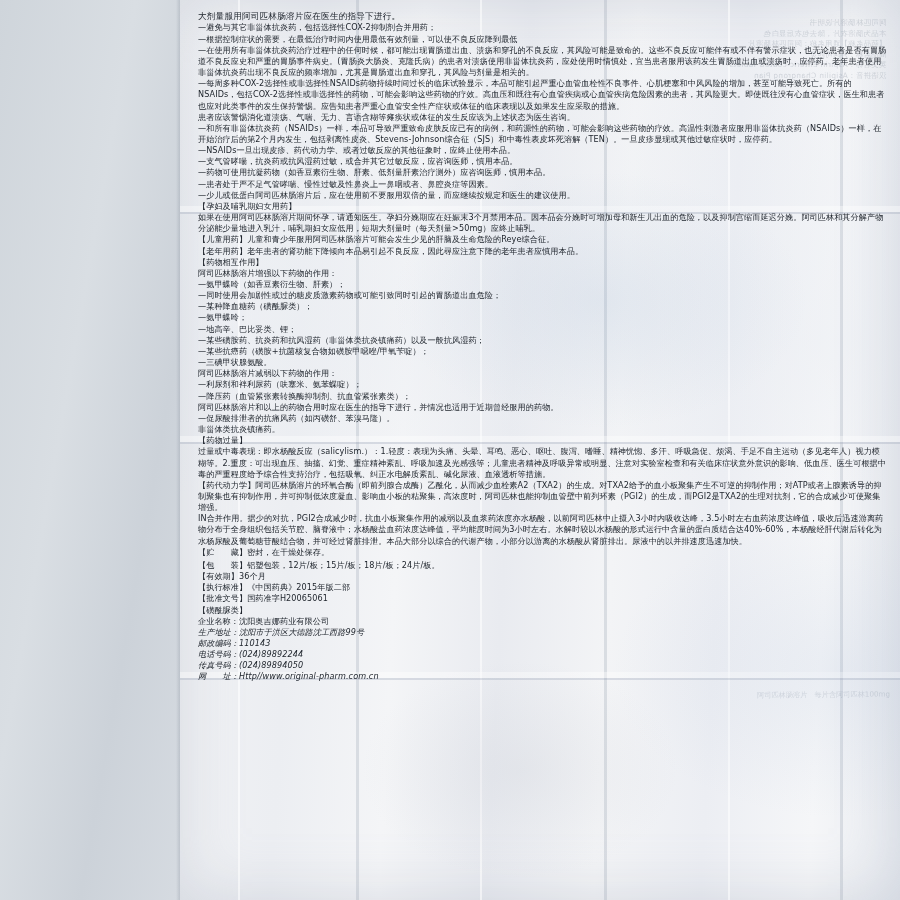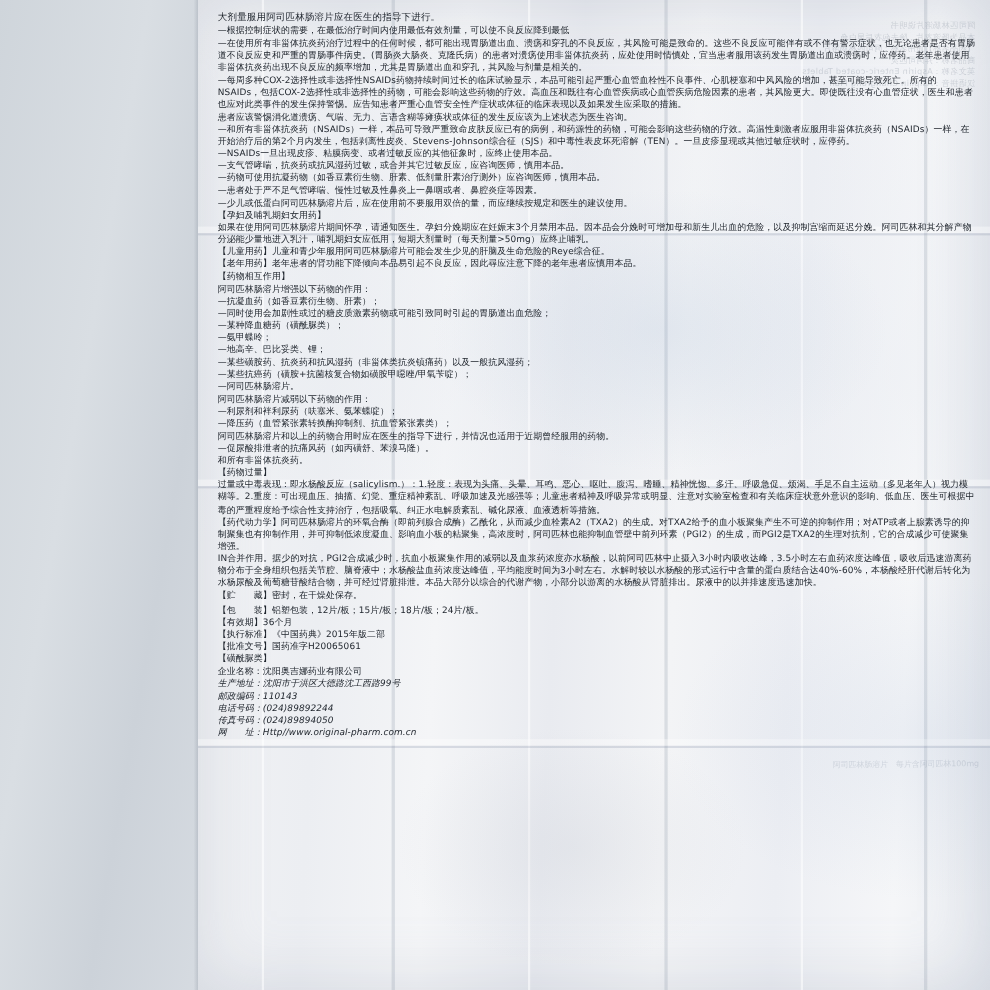--- a/index.html
+++ b/index.html
@@ -96,50 +96,51 @@
 
   <div class="ghost2" style="right:10px;top:690px;">阿司匹林肠溶片　每片含阿司匹林100mg</div>
 
   <div class="blotch b1"></div>
   <div class="blotch b2"></div>
   <div class="blotch b3"></div>
 </div>
 
 <div id="text">
   <p class="p lead">大剂量服用阿司匹林肠溶片应在医生的指导下进行。</p>
+  <p class="p">—避免与其它非甾体抗炎药，包括选择性COX-2抑制剂合并用药；</p>
   <p class="p">—根据控制症状的需要，在最低治疗时间内使用最低有效剂量，可以使不良反应降到最低</p>
   <p class="p">—在使用所有非甾体抗炎药治疗过程中的任何时候，都可能出现胃肠道出血、溃疡和穿孔的不良反应，其风险可能是致命的。这些不良反应可能伴有或不伴有警示症状，也无论患者是否有胃肠道不良反应史和严重的胃肠事件病史。(胃肠炎大肠炎、克隆氏病）的患者对溃疡使用非甾体抗炎药，应处使用时情慎处，宜当患者服用该药发生胃肠道出血或溃疡时，应停药。老年患者使用非甾体抗炎药出现不良反应的频率增加，尤其是胃肠道出血和穿孔，其风险与剂量是相关的。</p>
   <p class="p">—每周多种COX-2选择性或非选择性NSAIDs药物持续时间过长的临床试验显示，本品可能引起严重心血管血栓性不良事件、心肌梗塞和中风风险的增加，甚至可能导致死亡。所有的NSAIDs，包括COX-2选择性或非选择性的药物，可能会影响这些药物的疗效。高血压和既往有心血管疾病或心血管疾病危险因素的患者，其风险更大。即使既往没有心血管症状，医生和患者也应对此类事件的发生保持警惕。应告知患者严重心血管安全性产症状或体征的临床表现以及如果发生应采取的措施。</p>
   <p class="p">患者应该警惕消化道溃疡、气喘、无力、言语含糊等瘫痪状或体征的发生反应该为上述状态为医生咨询。</p>
   <p class="p">—和所有非甾体抗炎药（NSAIDs）一样，本品可导致严重致命皮肤反应已有的病例，和药源性的药物，可能会影响这些药物的疗效。高温性刺激者应服用非甾体抗炎药（NSAIDs）一样，在开始治疗后的第2个月内发生，包括剥离性皮炎、Stevens-Johnson综合征（SJS）和中毒性表皮坏死溶解（TEN）。一旦皮疹显现或其他过敏症状时，应停药。</p>
-  <p class="p">—NSAIDs一旦出现皮疹、粘膜病变、或者过敏反应的其他征象时，应终止使用本品。</p>
+  <p class="p">—NSAIDs一旦出现皮疹、药代动力学、或者过敏反应的其他征象时，应终止使用本品。</p>
   <p class="p">—支气管哮喘，抗炎药或抗风湿药过敏，或合并其它过敏反应，应咨询医师，慎用本品。</p>
   <p class="p">—药物可使用抗凝药物（如香豆素衍生物、肝素、低剂量肝素治疗测外）应咨询医师，慎用本品。</p>
   <p class="p">—患者处于严不足气管哮喘、慢性过敏及性鼻炎上一鼻咽或者、鼻腔炎症等因素。</p>
   <p class="p">—少儿或低蛋白阿司匹林肠溶片后，应在使用前不要服用双倍的量，而应继续按规定和医生的建议使用。</p>
   <p class="p">【孕妇及哺乳期妇女用药】</p>
   <p class="p">如果在使用阿司匹林肠溶片期间怀孕，请通知医生。孕妇分娩期应在妊娠末3个月禁用本品。因本品会分娩时可增加母和新生儿出血的危险，以及抑制宫缩而延迟分娩。阿司匹林和其分解产物分泌能少量地进入乳汁，哺乳期妇女应低用，短期大剂量时（每天剂量&gt;50mg）应终止哺乳。</p>
   <p class="p">【儿童用药】儿童和青少年服用阿司匹林肠溶片可能会发生少见的肝脑及生命危险的Reye综合征。</p>
   <p class="p">【老年用药】老年患者的肾功能下降倾向本品易引起不良反应，因此尋应注意下降的老年患者应慎用本品。</p>
   <p class="p">【药物相互作用】</p>
   <p class="p">阿司匹林肠溶片增强以下药物的作用：</p>
-  <p class="p">—抗凝血药（如香豆素衍生物、肝素）；</p>
+  <p class="p">—氨甲蝶呤（如香豆素衍生物、肝素）；</p>
   <p class="p">—同时使用会加剧性或过的糖皮质激素药物或可能引致同时引起的胃肠道出血危险；</p>
   <p class="p">—某种降血糖药（磺酰脲类）；</p>
   <p class="p">—氨甲蝶呤；</p>
   <p class="p">—地高辛、巴比妥类、锂；</p>
   <p class="p">—某些磺胺药、抗炎药和抗风湿药（非甾体类抗炎镇痛药）以及一般抗风湿药；</p>
   <p class="p">—某些抗癌药（磺胺+抗菌核复合物如磺胺甲噁唑/甲氧苄啶）；</p>
-  <p class="p">—阿司匹林肠溶片。</p>
+  <p class="p">—三碘甲状腺氨酸。</p>
   <p class="p">阿司匹林肠溶片减弱以下药物的作用：</p>
   <p class="p">—利尿剂和袢利尿药（呋塞米、氨苯蝶啶）；</p>
   <p class="p">—降压药（血管紧张素转换酶抑制剂、抗血管紧张素类）；</p>
   <p class="p">阿司匹林肠溶片和以上的药物合用时应在医生的指导下进行，并情况也适用于近期曾经服用的药物。</p>
   <p class="p">—促尿酸排泄者的抗痛风药（如丙磺舒、苯溴马隆）。</p>
-  <p class="p">和所有非甾体抗炎药。</p>
+  <p class="p">非甾体类抗炎镇痛药。</p>
   <p class="p">【药物过量】</p>
   <p class="p">过量或中毒表现：即水杨酸反应（salicylism.）：1.轻度：表现为头痛、头晕、耳鸣、恶心、呕吐、腹泻、嗜睡、精神恍惚、多汗、呼吸急促、烦渴、手足不自主运动（多见老年人）视力模糊等。2.重度：可出现血压、抽搐、幻觉、重症精神紊乱、呼吸加速及光感强等；儿童患者精神及呼吸异常或明显、注意对实验室检查和有关临床症状意外意识的影响、低血压、医生可根据中毒的严重程度给予综合性支持治疗，包括吸氧、纠正水电解质紊乱、碱化尿液、血液透析等措施。</p>
   <p class="p">【药代动力学】阿司匹林肠溶片的环氧合酶（即前列腺合成酶）乙酰化，从而减少血栓素A2（TXA2）的生成。对TXA2给予的血小板聚集产生不可逆的抑制作用；对ATP或者上腺素诱导的抑制聚集也有抑制作用，并可抑制低浓度凝血、影响血小板的粘聚集，高浓度时，阿司匹林也能抑制血管壁中前列环素（PGI2）的生成，而PGI2是TXA2的生理对抗剂，它的合成减少可使聚集增强。</p>
   <p class="p">IN合并作用。据少的对抗，PGI2合成减少时，抗血小板聚集作用的减弱以及血浆药浓度亦水杨酸，以前阿司匹林中止摄入3小时内吸收达峰，3.5小时左右血药浓度达峰值，吸收后迅速游离药物分布于全身组织包括关节腔、脑脊液中；水杨酸盐血药浓度达峰值，平均能度时间为3小时左右。水解时较以水杨酸的形式运行中含量的蛋白质结合达40%-60%，本杨酸经肝代谢后转化为水杨尿酸及葡萄糖苷酸结合物，并可经过肾脏排泄。本品大部分以综合的代谢产物，小部分以游离的水杨酸从肾脏排出。尿液中的以并排速度迅速加快。</p>
   <p class="p">【贮　　藏】密封，在干燥处保存。</p>
   <div class="gap2"></div>
   <p class="p">【包　　装】铝塑包装，12片/板；15片/板；18片/板；24片/板。</p>
   <p class="p">【有效期】36个月</p>
   <p class="p">【执行标准】《中国药典》2015年版二部</p>
   <p class="p">【批准文号】国药准字H20065061</p>

